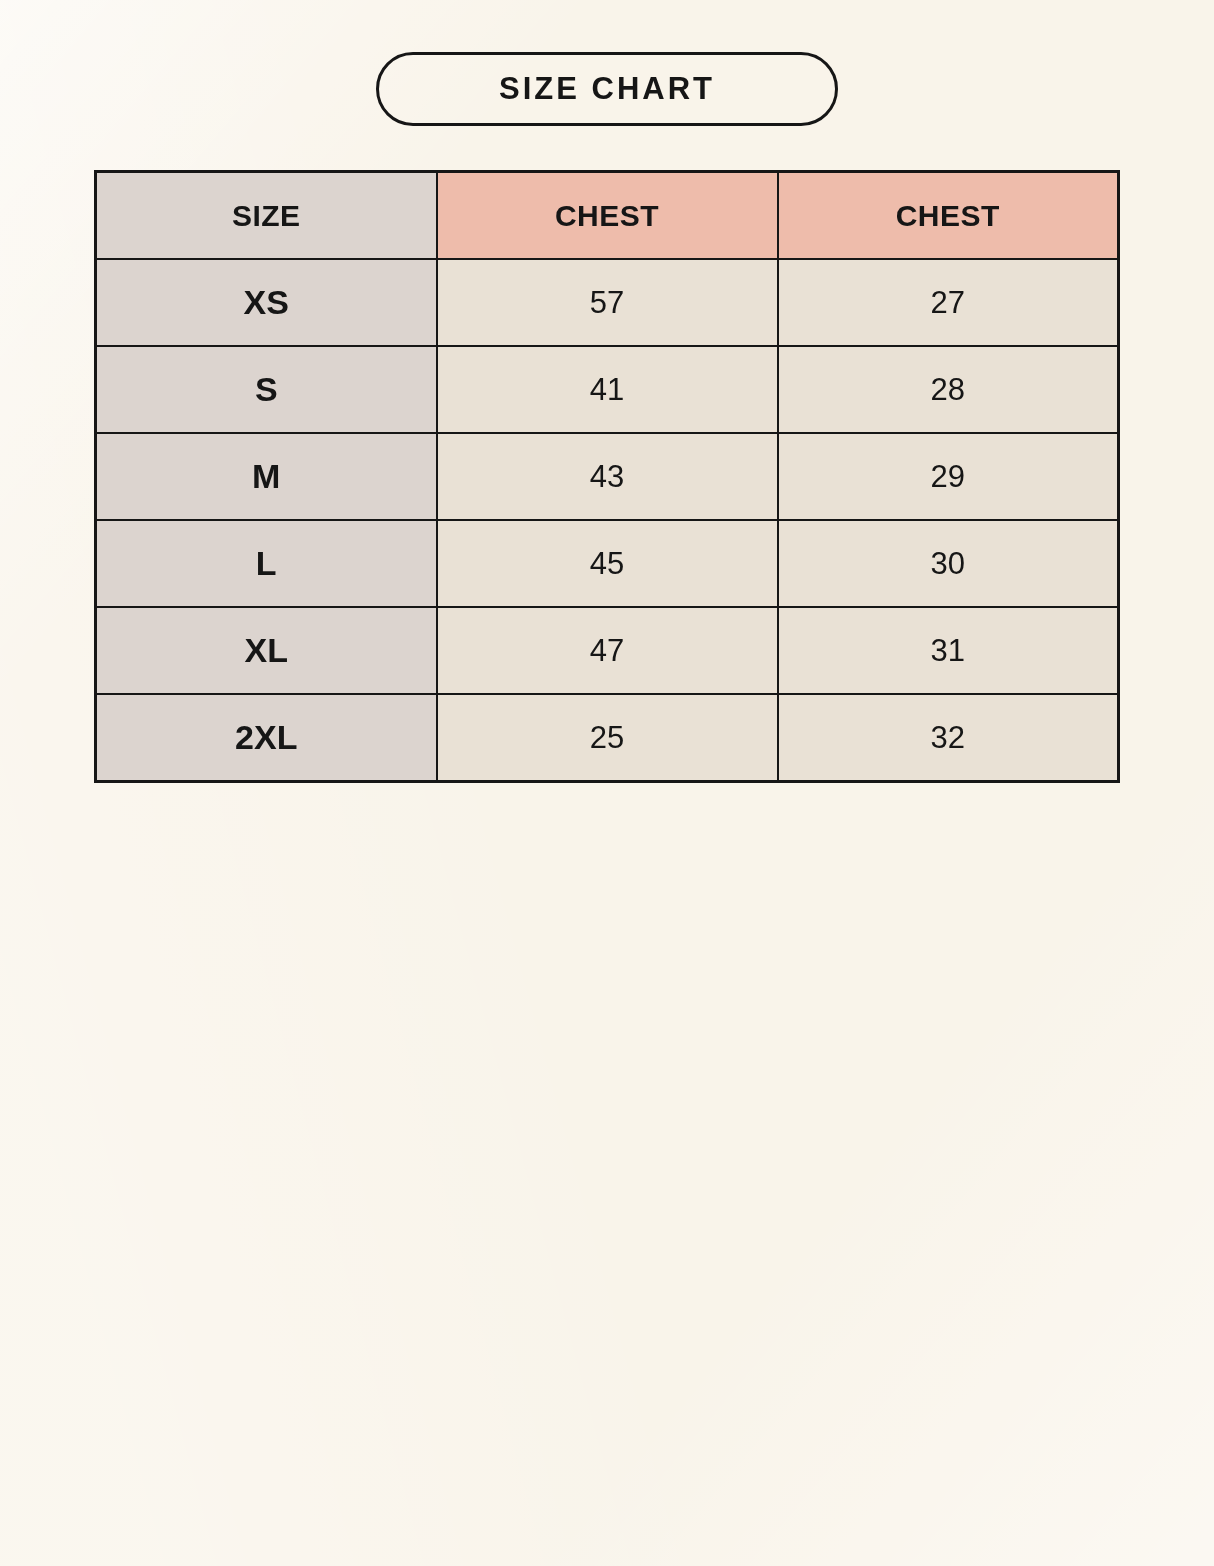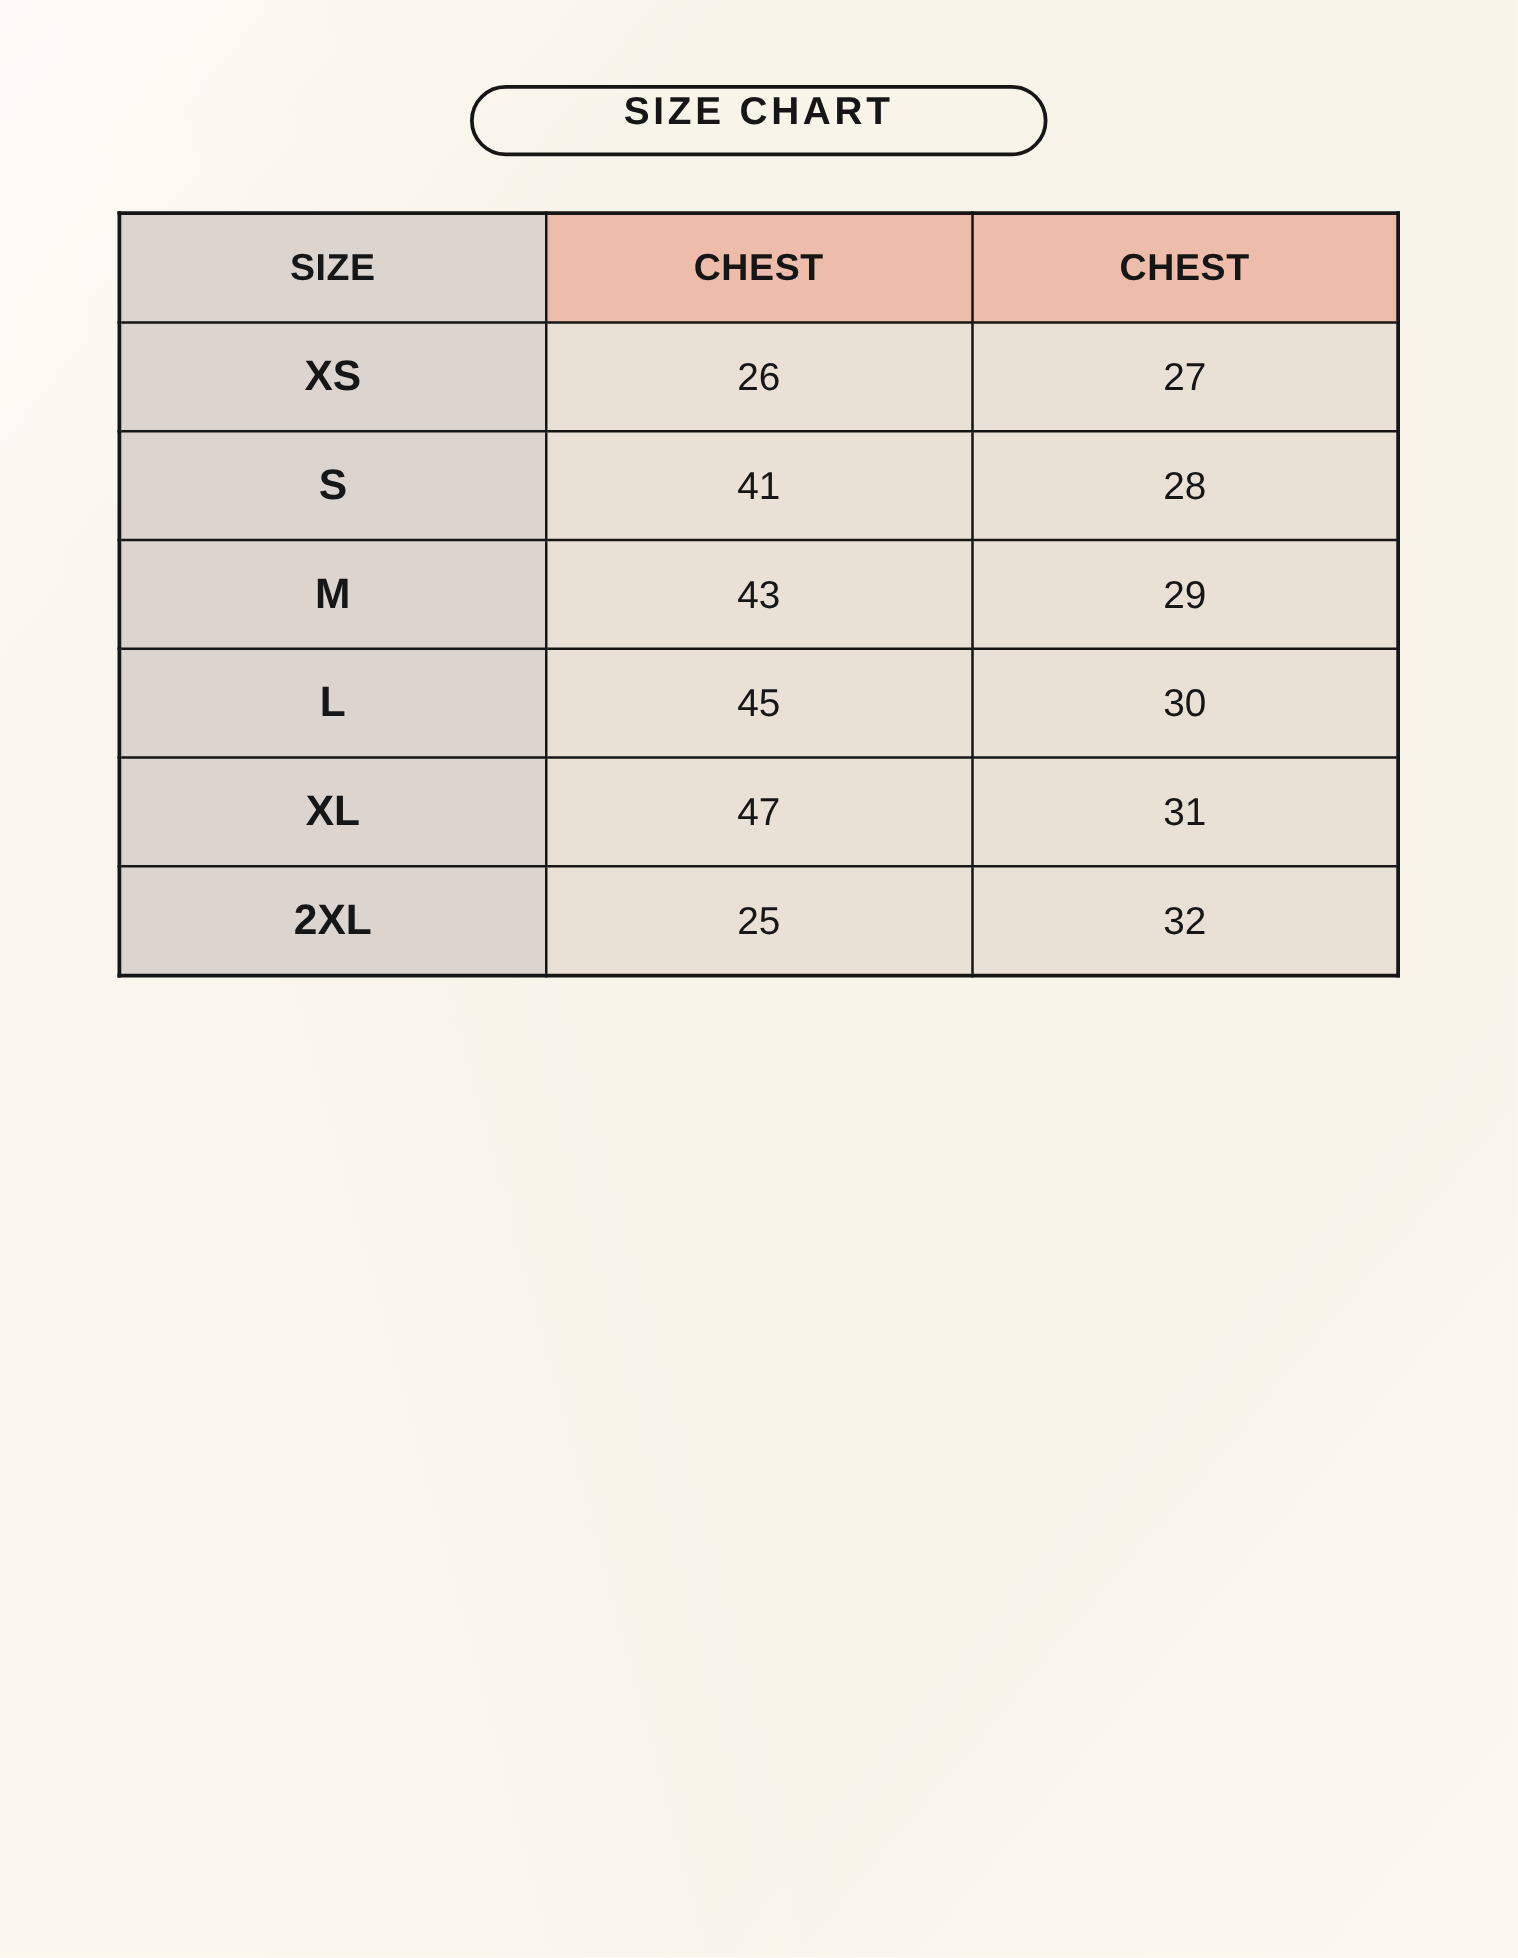--- a/index.html
+++ b/index.html
@@ -21,27 +21,26 @@
     text-align: center;
     font-size: 96px;
     line-height: 0.90;
     font-weight: 400;
     letter-spacing: -1px;
     color: var(--text-color, #161616);
   }
   .title span { display: block; }
   .badge-wrap { display: flex; justify-content: center; margin-top: 52px; }
   .badge {
-    display: flex; align-items: flex-start; justify-content: center;
-    width: 462px; height: 57px;
+    display: flex; align-items: center; justify-content: center;
+    width: 462px; height: 74px;
     box-sizing: border-box;
     border: 3px solid var(--table-border, #161616);
     border-radius: 45px;
     background: transparent;
-    margin-top: 16px;
   }
   .badge-label {
     font-size: 31px; font-weight: 700; letter-spacing: 3px;
     color: var(--text-color, #161616);
   }
   table.size-table {
     border-collapse: collapse;
     width: 1026px;
     margin: 44px auto 0 auto;
     border: 3px solid var(--table-border, #161616);
@@ -91,21 +90,21 @@
     <thead>
       <tr>
         <th class="size-head">SIZE</th>
         <th class="measure-head">CHEST</th>
         <th class="measure-head">CHEST</th>
       </tr>
     </thead>
     <tbody>
       <tr>
         <th>XS</th>
-        <td>26</td>
+        <td>57</td>
         <td>27</td>
       </tr>
       <tr>
         <th>S</th>
         <td>41</td>
         <td>28</td>
       </tr>
       <tr>
         <th>M</th>
         <td>43</td>

